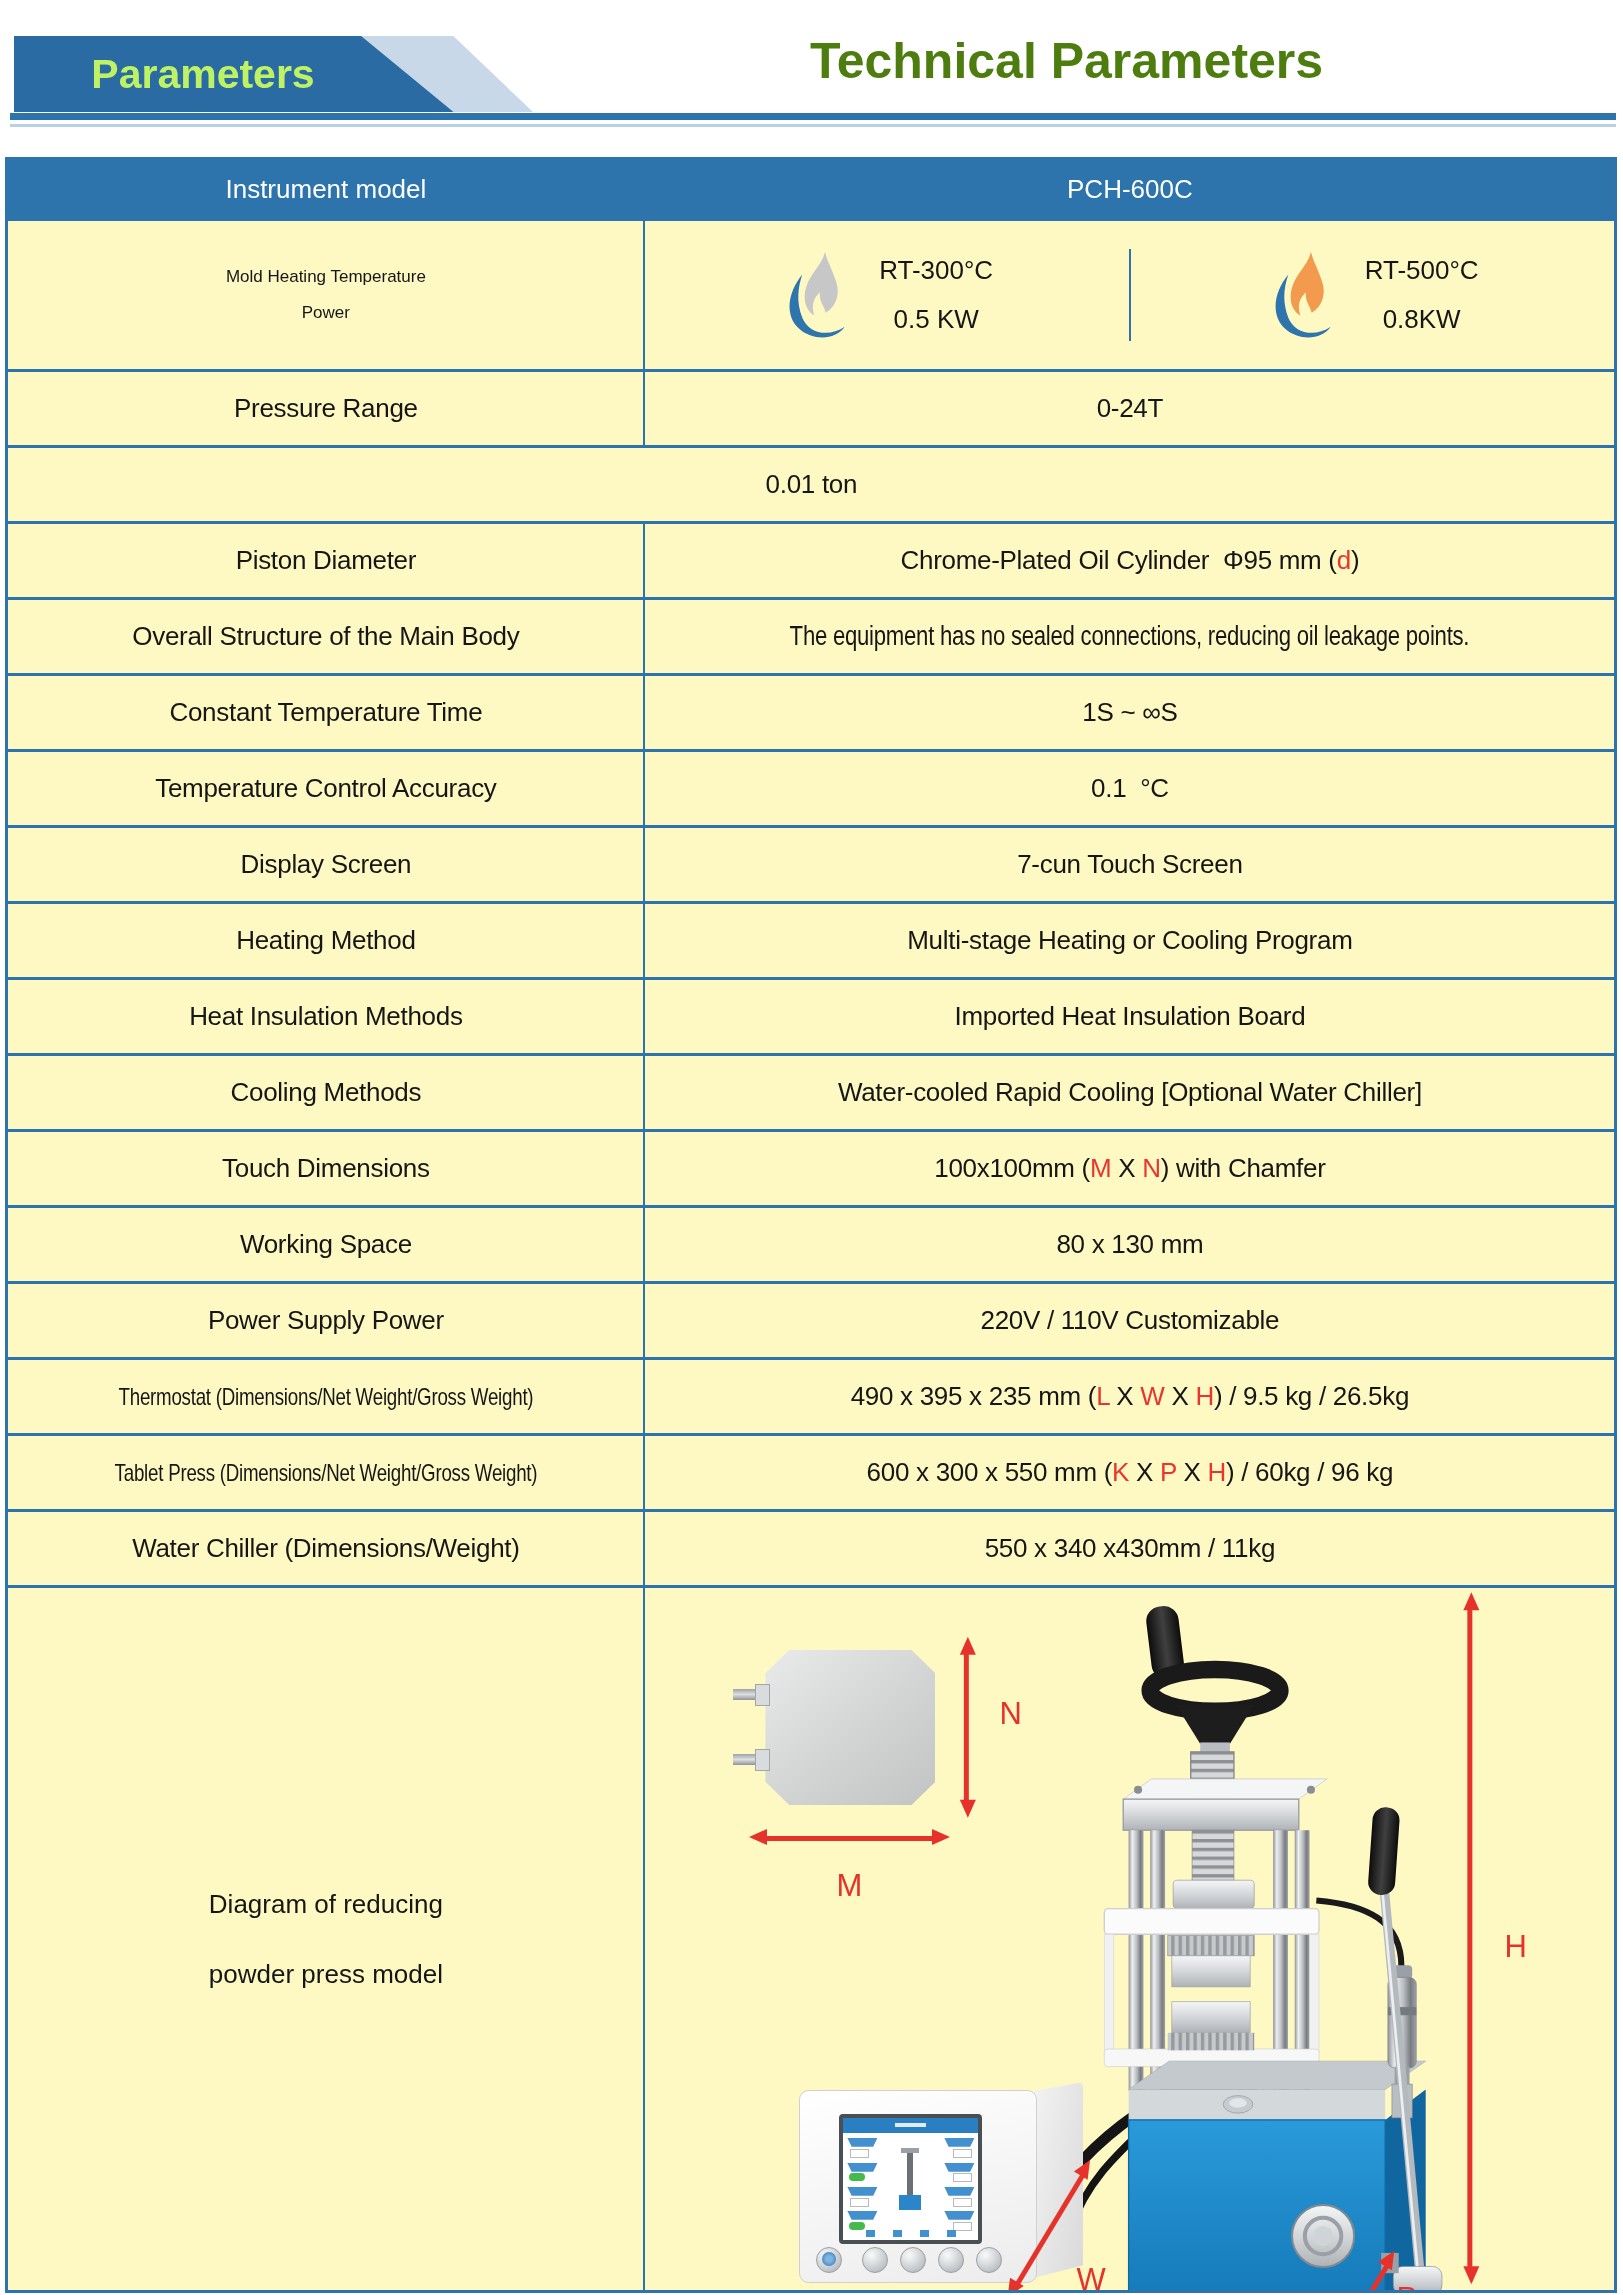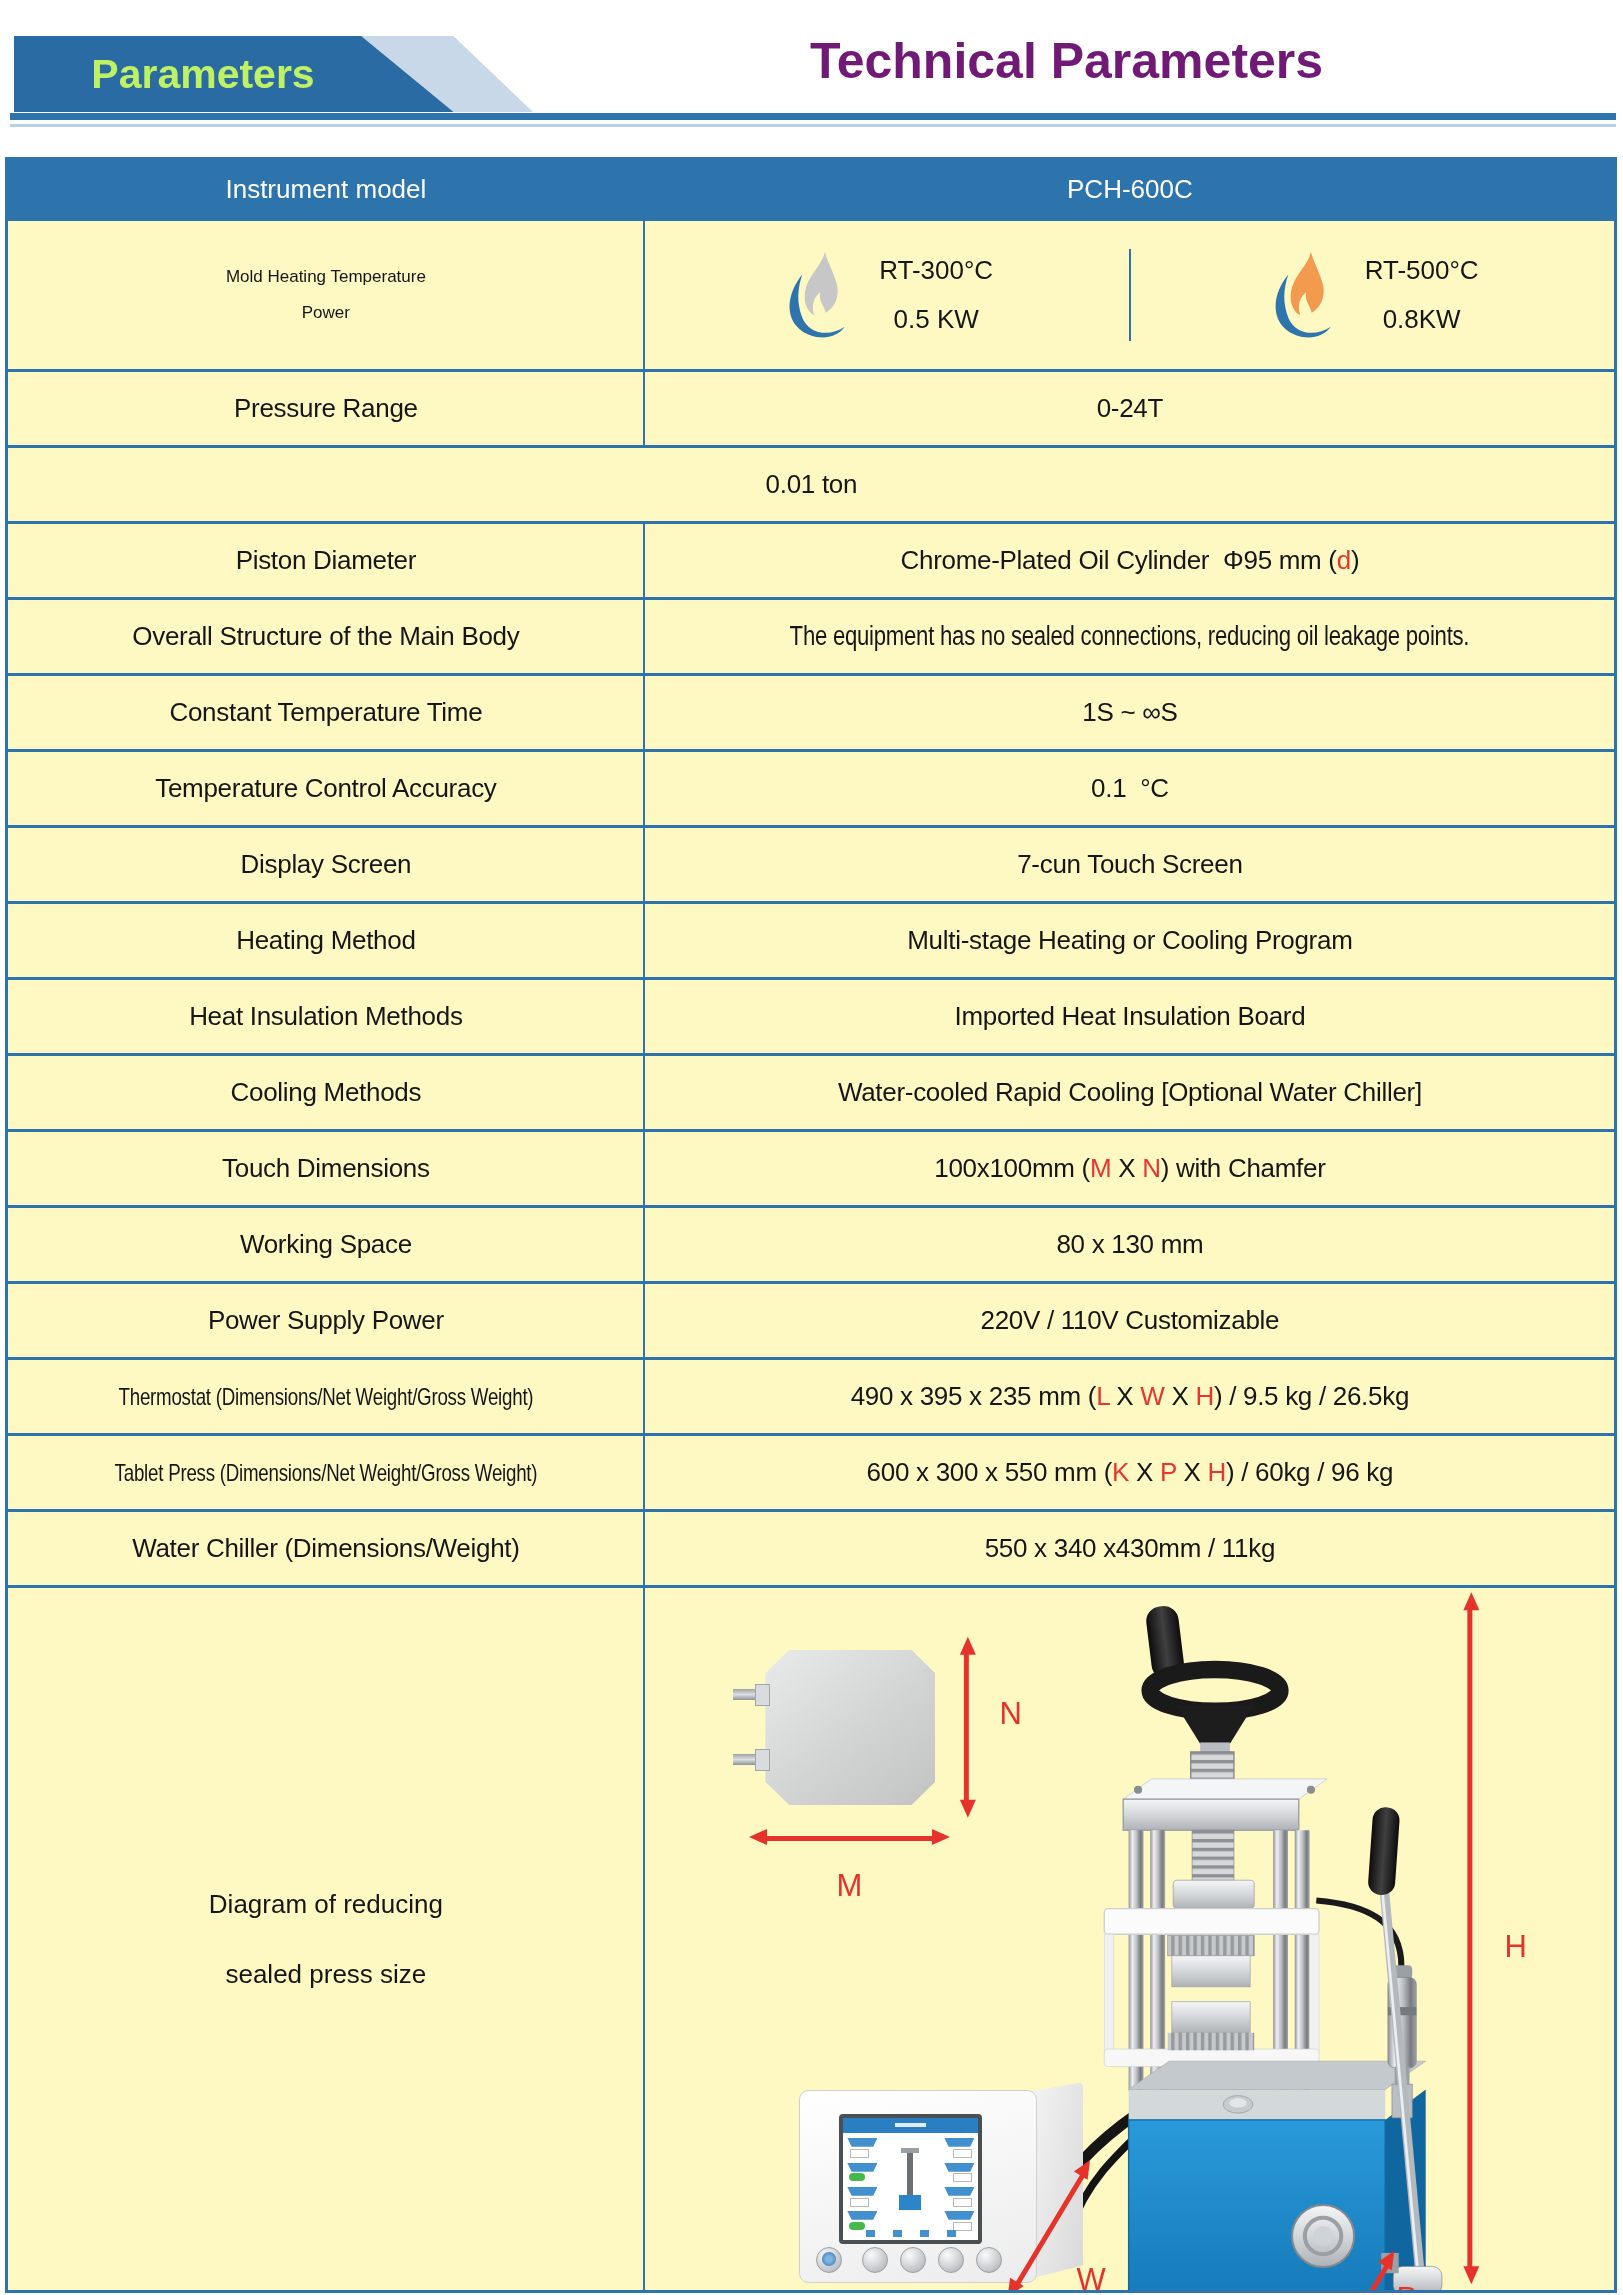--- a/index.html
+++ b/index.html
@@ -7,21 +7,21 @@
         font-family:"Liberation Sans",sans-serif;color:#161616;}
 
   
   .banner-light{position:absolute;left:356px;top:36px;width:177px;height:76px;background:#c8d8e8;
                 clip-path:polygon(2% 0,55% 0,100% 100%,54% 100%);}
   .banner{position:absolute;left:13.5px;top:36px;width:440px;height:76px;background:#2b6ba3;
           clip-path:polygon(0 0,79% 0,100% 100%,0 100%);display:flex;align-items:center;justify-content:center;
           padding-right:61px;box-sizing:border-box;}
   .banner span{color:#bef264;font-size:41px;font-weight:bold;letter-spacing:0;}
   .page-title{position:absolute;left:729px;top:32px;width:675px;text-align:center;margin:0;
-              font-size:50px;font-weight:bold;color:#701a75;}
+              font-size:50px;font-weight:bold;color:#4d7c0f;}
   .rule{position:absolute;left:9.5px;right:6.8px;top:113px;height:6.8px;background:#2e74ac;}
   .rule-light{position:absolute;left:9.5px;right:6.8px;top:124px;height:2.7px;background:#b8cfe4;}
 
   
   .spec-table{position:absolute;left:5.4px;top:157px;width:1612px;height:2136px;border:3.4px solid #2e74ac;
               box-sizing:border-box;display:flex;flex-direction:column;background:#fef9c3;}
   .row{display:flex;border-top:3.4px solid #2e74ac;box-sizing:border-box;flex:0 0 auto;}
   .row.head{border-top:none;height:58px;background:#2e74ac;}
   .row.heating{height:151px;}
   .row.std{height:76px;}
@@ -265,21 +265,21 @@
         </div>
       <div class="cell value">
           <span class="vtxt"><span class="seg">550 x 340 x430mm / 11kg</span></span>
         </div>
     </div>
 
     <div class="row diagram">
       <div class="cell param">
         <div class="diag-label">
           <span>Diagram of reducing</span>
-          <span>sealed press size</span>
+          <span>powder press model</span>
         </div>
       </div>
       <div class="cell value diagram-canvas">
 
         <div class="mold-plate"></div>
         <div class="fitting" style="top:96px;">
           <div class="fit-tube"></div>
             <div class="fit-nut"></div>
         </div>
         <div class="fitting" style="top:161px;">

